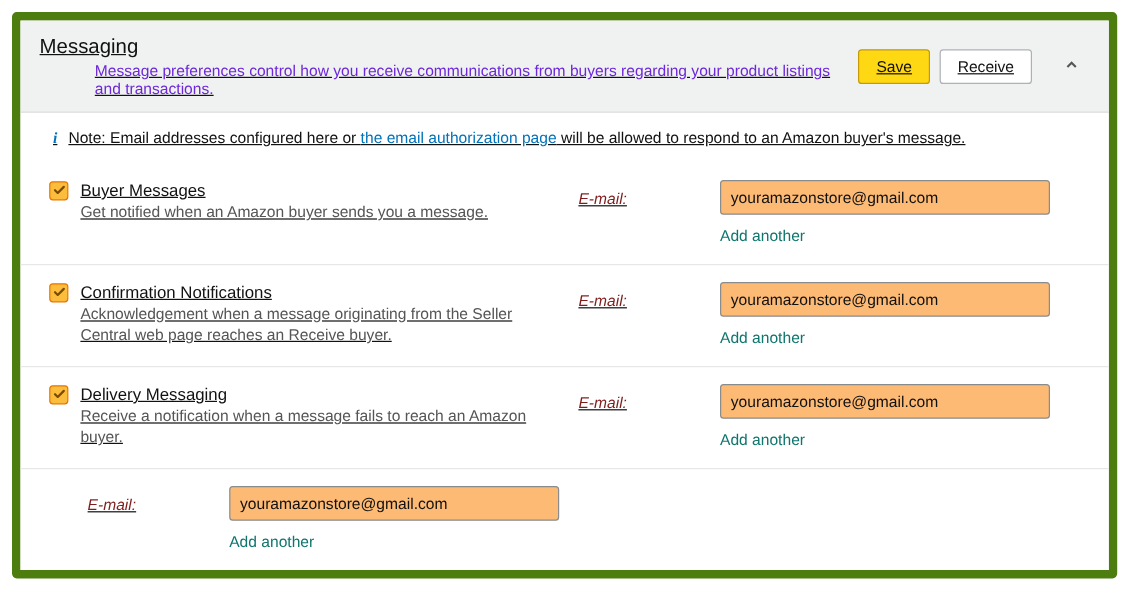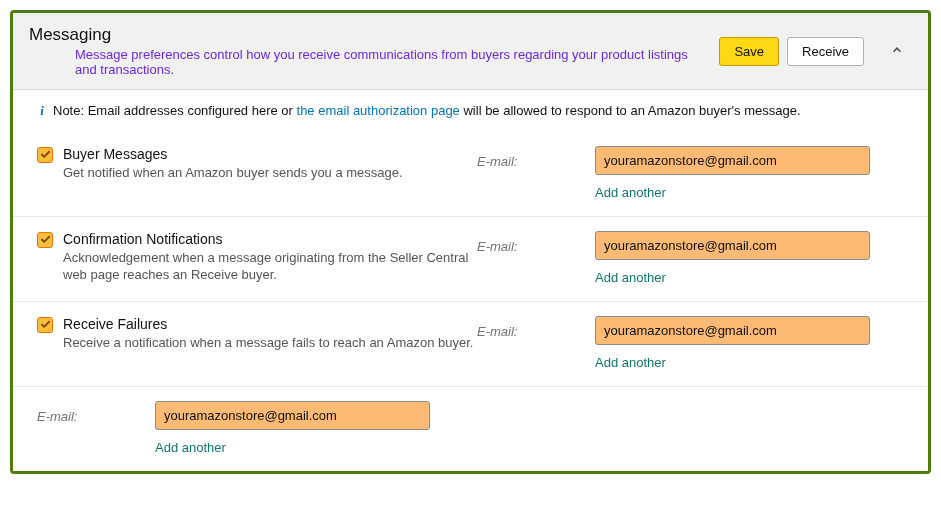--- a/index.html
+++ b/index.html
@@ -4,23 +4,24 @@
   <style>
     * { box-sizing: border-box; margin: 0; padding: 0; }
     body {
       font-family: "Amazon Ember", Arial, sans-serif;
       background: #fff;
       padding: 10px;
       font-size: 13px;
       color: #111;
     }
     .panel {
-      border: 3px solid #4d7c0f;
+      border: 7px solid #4d7c0f;
       border-radius: 4px;
       overflow: hidden;
+      text-decoration: underline;
     }
     .panel-header {
       background: #f0f2f2;
       border-bottom: 1px solid #d5d9d9;
       padding: 12px 16px;
       display: flex;
       align-items: center;
       justify-content: space-between;
     }
     .panel-title-wrap { flex: 1; }
@@ -127,23 +128,24 @@
     }
     .setting-desc {
       font-size: 13px;
       color: #555;
       margin-top: 2px;
       line-height: 17px;
     }
     .setting-mid {
       width: 118px;
       font-style: italic;
-      color: #737373;
+      color: #7f1d1d;
       font-size: 13px;
       padding-top: 8px;
+      margin-left: 32px;
     }
     .setting-right {
       flex: 0 0 auto;
       width: 300px;
     }
     .email-input {
       width: 275px;
       padding: 6px 8px;
       border: 1px solid #888c8c;
       border-radius: 3px;
@@ -235,21 +237,21 @@
     <div class="setting-row">
       <div class="setting-left">
         <div class="checkbox">
           <span>
             <svg viewBox="0 0 24 24" fill="none" stroke="#7a4a00" stroke-width="4" stroke-linecap="round" stroke-linejoin="round">
                 <polyline points="20 6 9 17 4 12"></polyline>
               </svg>
           </span>
         </div>
         <div class="setting-text">
-          <div class="setting-title">Receive Failures</div>
+          <div class="setting-title">Delivery Messaging</div>
           <div class="setting-desc">Receive a notification when a message fails to reach an Amazon buyer.</div>
         </div>
       </div>
       <div class="setting-mid">E-mail:</div>
       <div class="setting-right">
         <input class="email-input" type="text" value="youramazonstore@gmail.com" style="">
         <div class="add-link">Add another</div>
       </div>
     </div>
 

